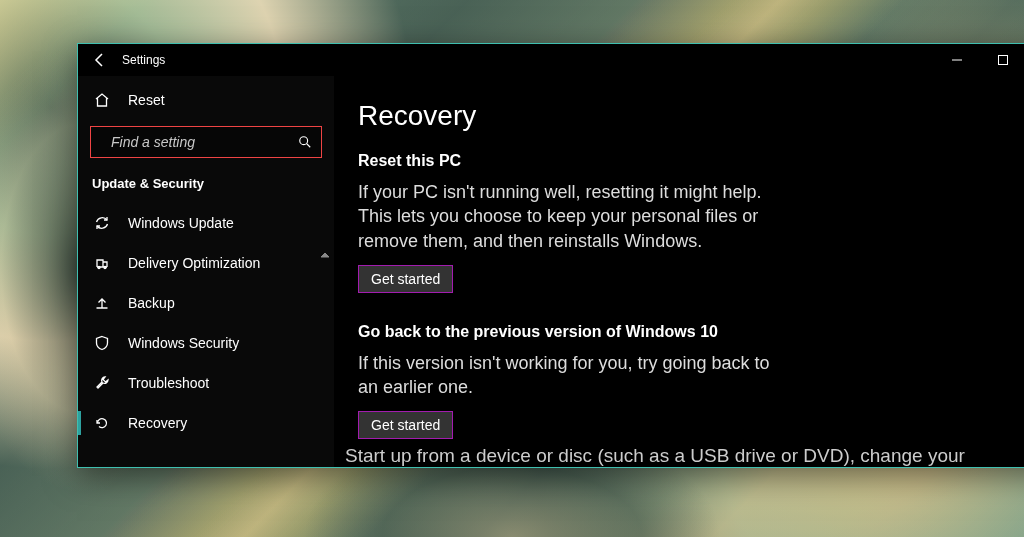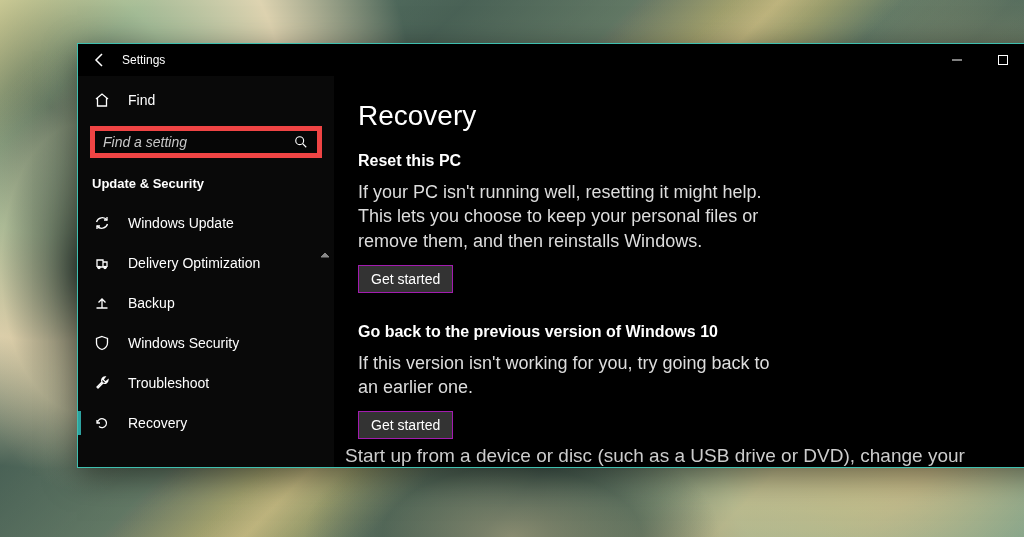--- a/index.html
+++ b/index.html
@@ -45,21 +45,21 @@
   .home-row, .nav-item {
     display:flex; align-items:center; height: 40px; padding-left: 14px;
     font-size: 14px; color: #fff; position: relative;
   }
   .home-row { height: 44px; margin-top: 2px; }
   .icon-slot { width: 20px; height: 20px; display:flex; align-items:center; justify-content:center; margin-right: 16px; }
   .icon-slot svg { width: 16px; height: 16px; stroke:#fff; fill:none; stroke-width:1.3; }
   .search-wrap { padding: 4px 12px 10px 12px; }
   .search {
     width: 100%; height: 32px; background: rgba(0,0,0,0.25);
-    border: 5px solid #ef4444; display:flex; align-items:center; padding: 0 8px 0 8px;
+    border: 1px solid #ef4444; display:flex; align-items:center; padding: 0 8px 0 20px;
   }
   .search input {
     flex:1; background:transparent; border:none; outline:none; color:#fff;
     font-size: 14px; font-style: italic;
   }
   .search input::placeholder { color:#c8c8c8; font-style: italic; }
   .search .sicon { width:16px; display:flex; align-items:center; justify-content:center; }
   .search .sicon svg { width:14px; height:14px; stroke:#fff; fill:none; stroke-width:1.3; }
   .group-label { font-size: 13px; font-weight:600; padding: 8px 14px 12px 14px; }
   .nav-list { position:relative; }
@@ -123,21 +123,21 @@
 
     <div class="body">
 
       <div class="sidebar">
         <div class="home-row">
           <span class="icon-slot">
             <svg viewBox="0 0 16 16">
                 <path d="M2 7 L8 2 L14 7 M3.5 6 V14 H12.5 V6"></path>
               </svg>
           </span>
-          <span>Find</span>
+          <span>Reset</span>
         </div>
 
         <div class="search-wrap">
           <div class="search">
             <input type="text" placeholder="Find a setting" style="">
             <span class="sicon">
               <svg viewBox="0 0 16 16">
                   <circle cx="6.5" cy="6.5" r="4.5"></circle>
                   <path d="M10 10 L14 14"></path>
                 </svg>

